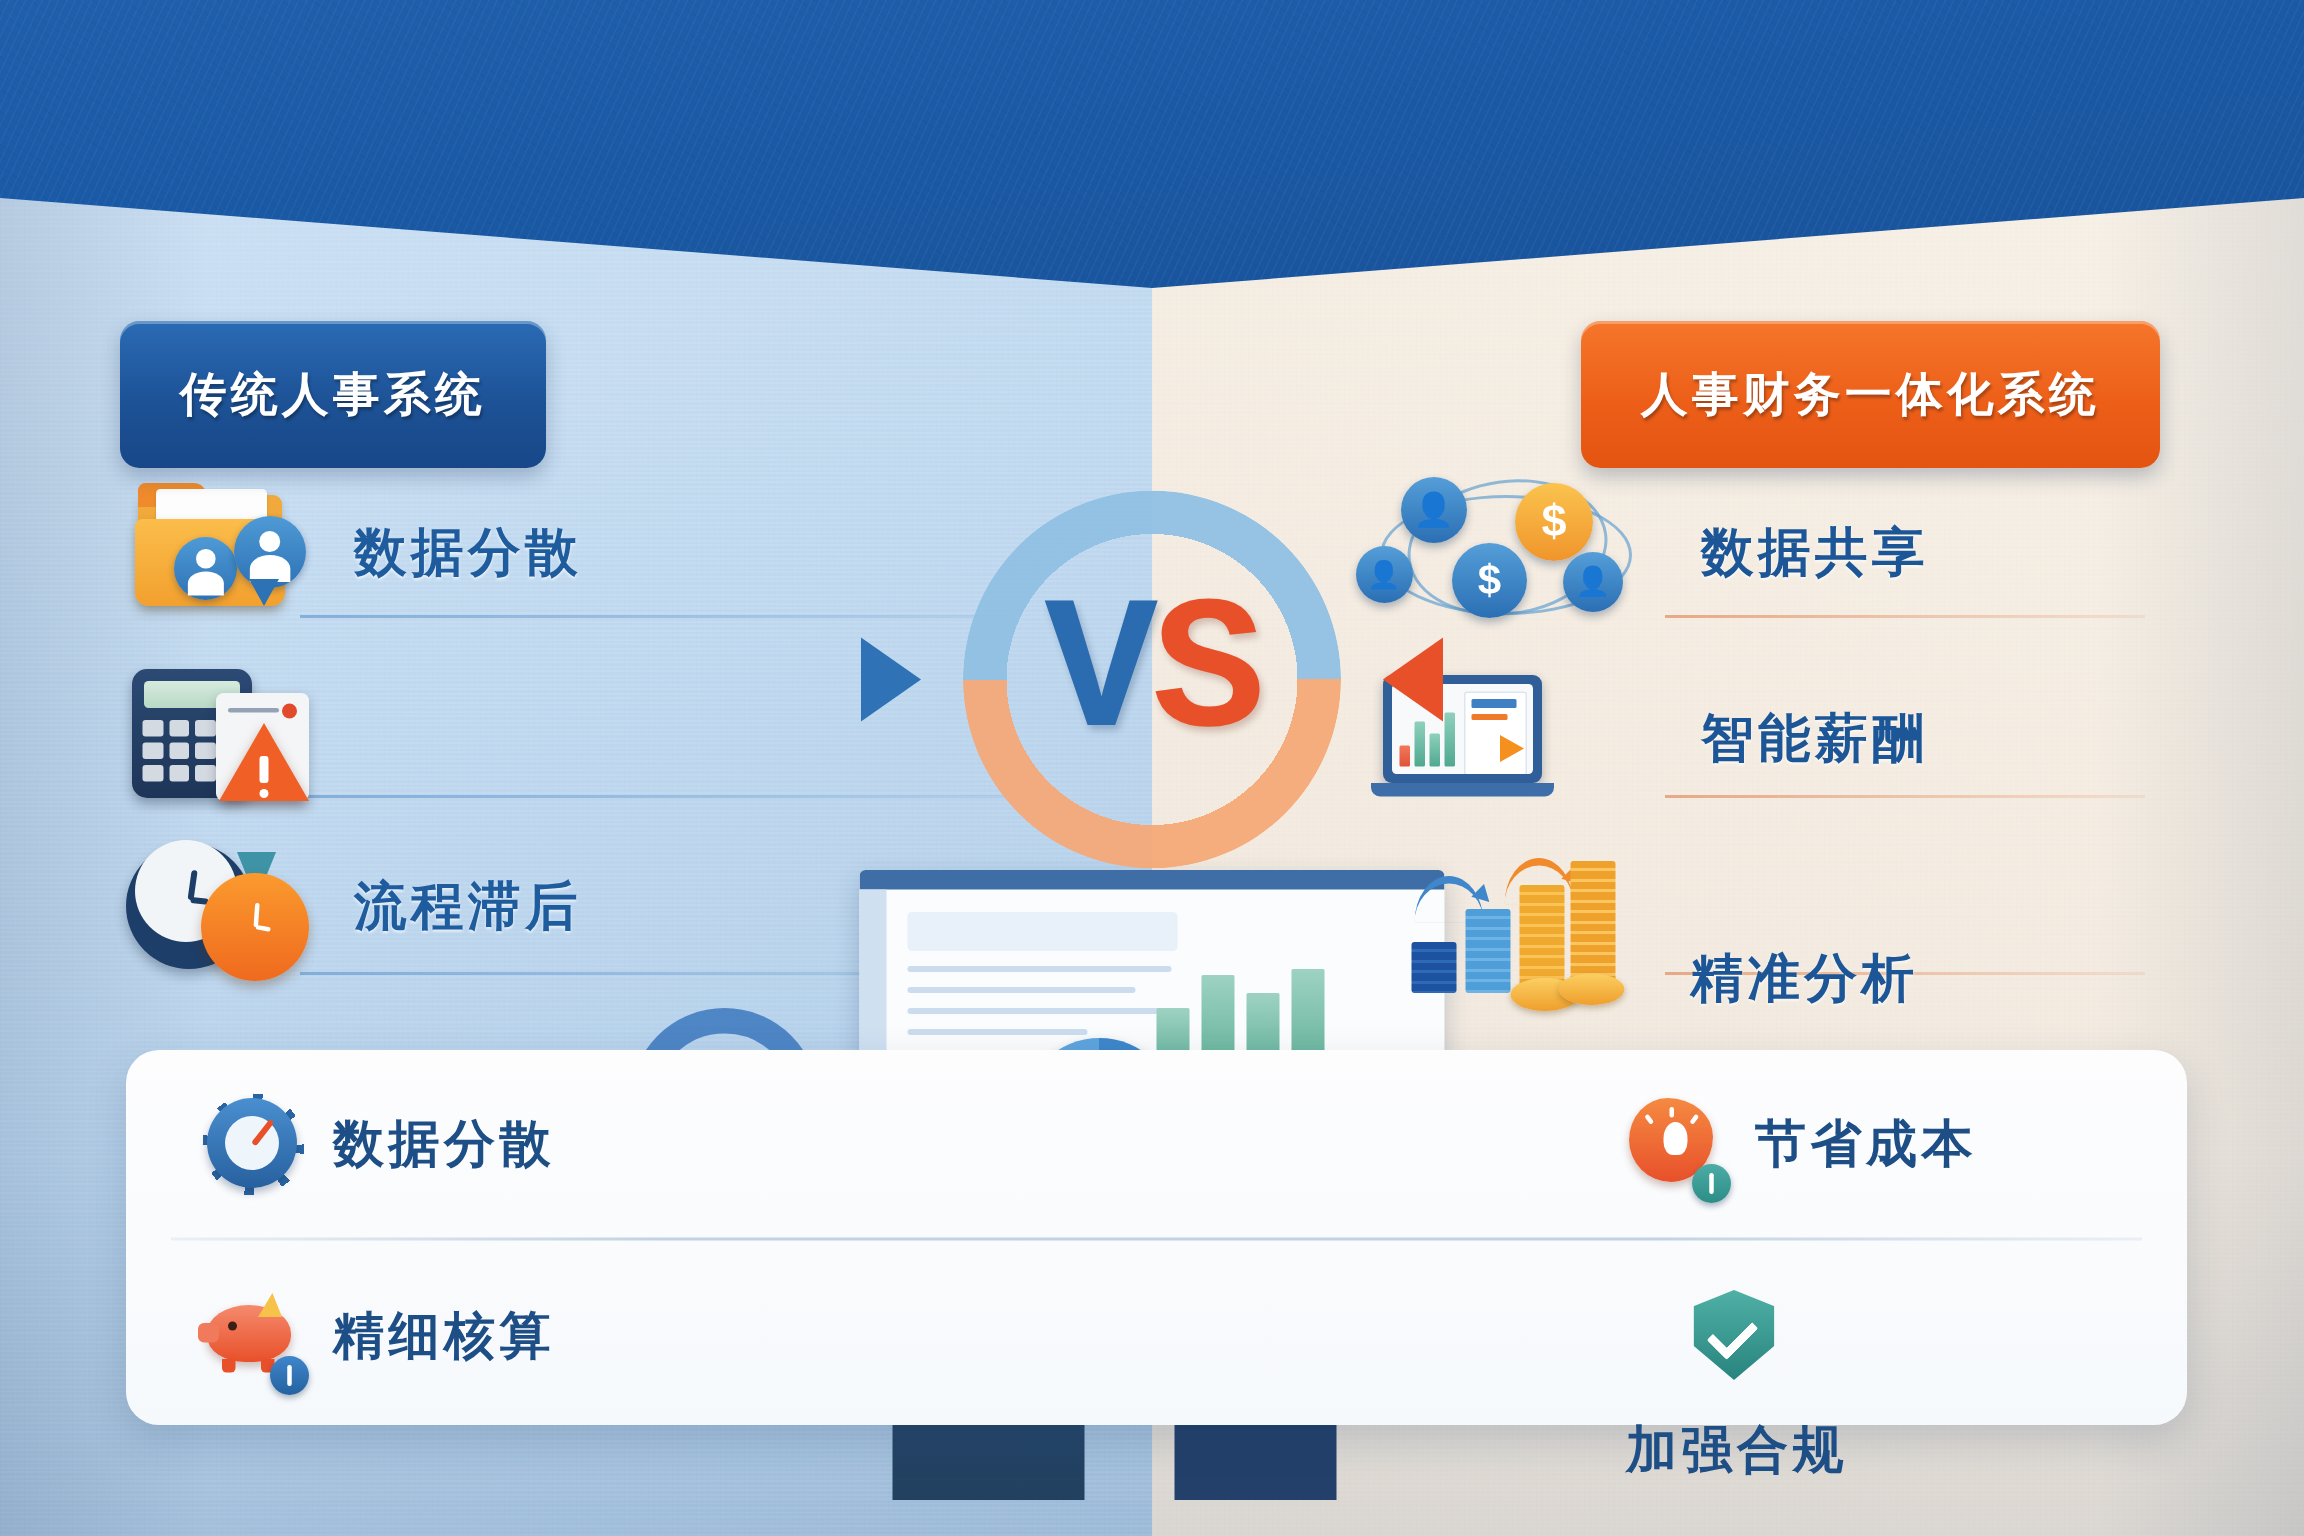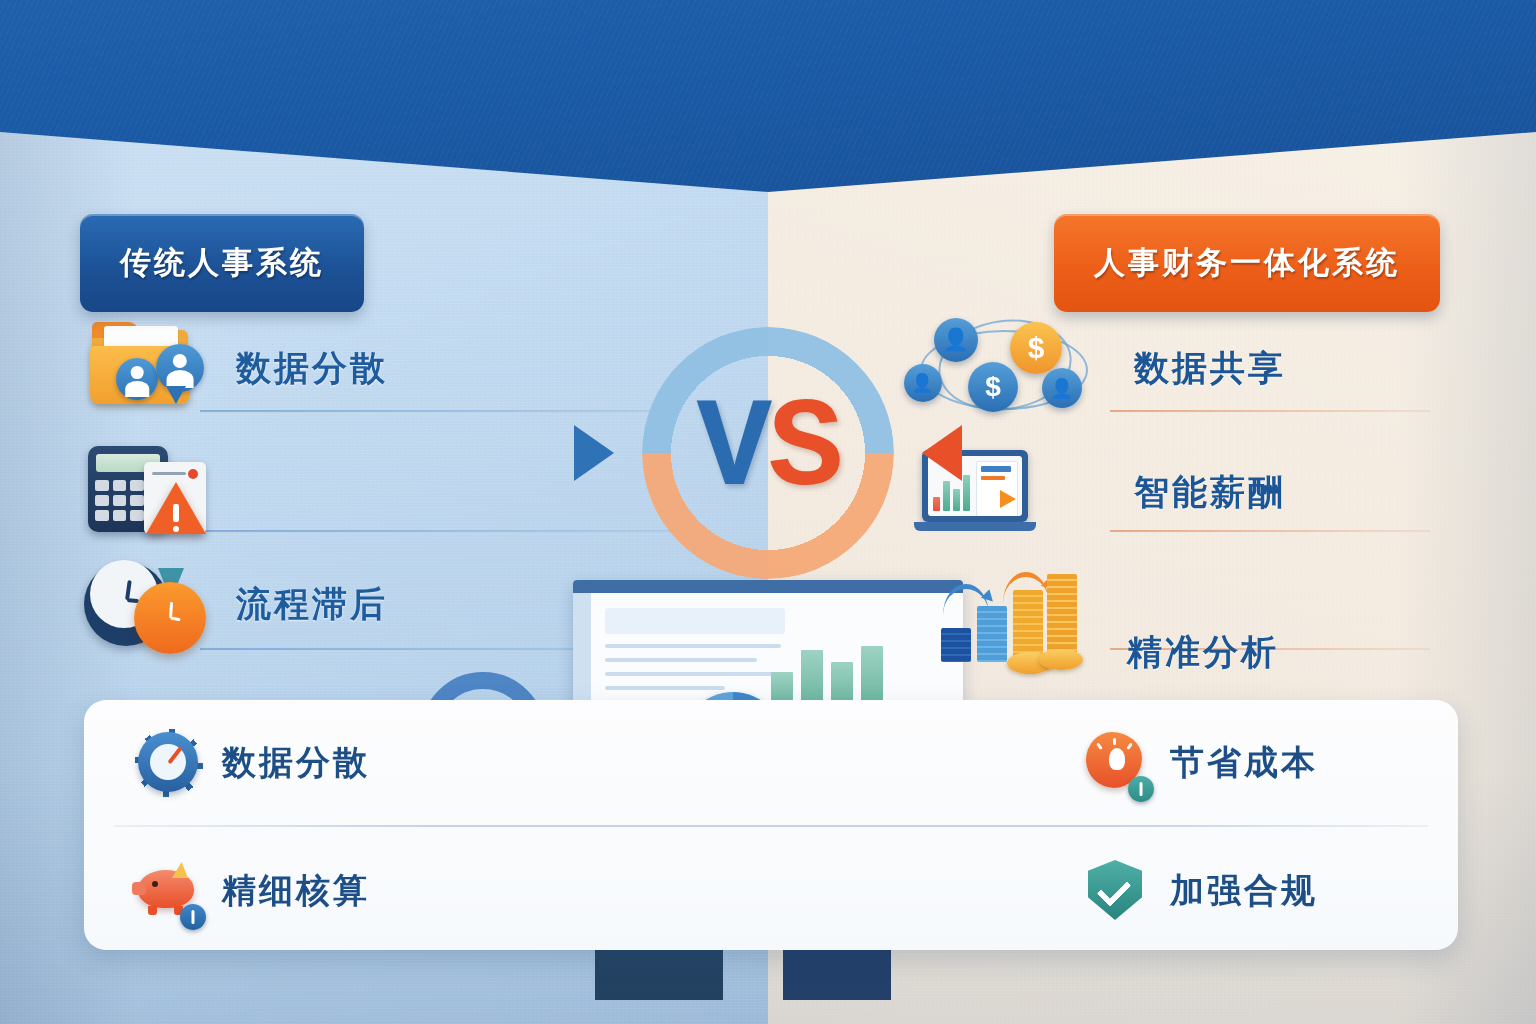--- a/index.html
+++ b/index.html
@@ -444,21 +444,21 @@
         <div class="bulb-blob"></div>
         <div class="bulb-glyph"></div>
         <div class="bulb-ray" style="left:16px;top:12px;transform:rotate(-36deg);"></div>
         <div class="bulb-ray" style="left:29px;top:8px;"></div>
         <div class="bulb-ray" style="left:42px;top:12px;transform:rotate(36deg);"></div>
         <div class="badge-i teal"></div>
       </div>
       <div class="bp-label">节省成本</div>
     </div>
 
-    <div class="bp-item" style="left:1000px;top:158px;">
+    <div class="bp-item" style="left:1000px;top:158px;flex-direction:column;">
       <div class="bp-icon">
         <div class="shield"></div>
         <div class="check"></div>
       </div>
       <div class="bp-label">加强合规</div>
     </div>
   </div>
 
   <div class="deco" style="left:420px;top:672px;width:92px;height:92px;border-radius:50%;border:17px solid rgba(60,120,190,.85);z-index:5;"></div>
 

